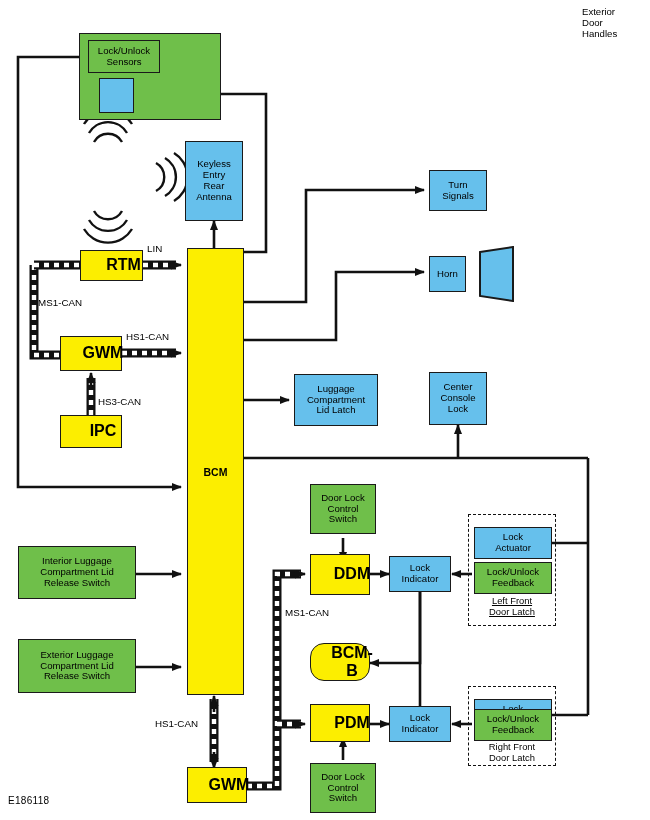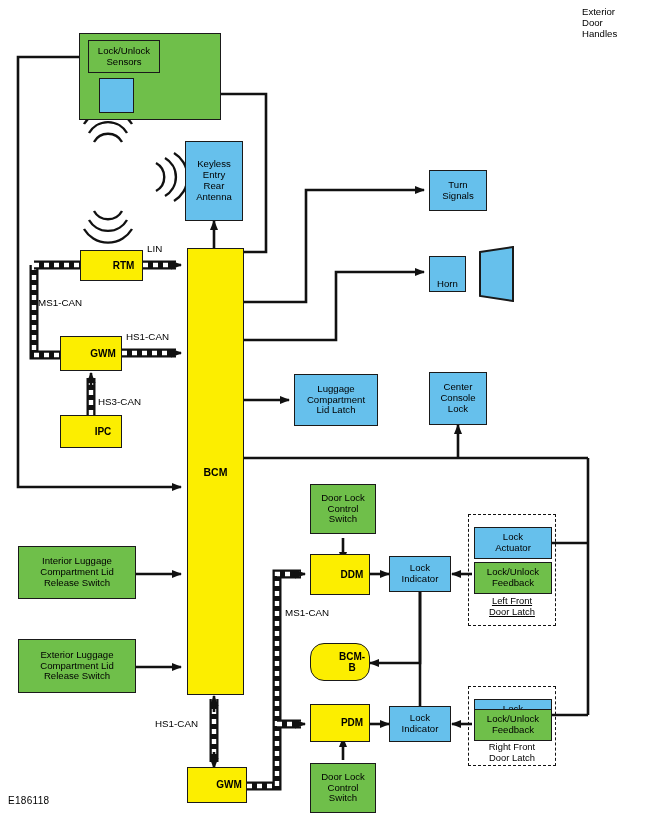--- a/index.html
+++ b/index.html
@@ -17,21 +17,21 @@
     border:1.6px solid #1a1a1a;
     display:flex;align-items:center;justify-content:center;
     text-align:center;line-height:1.13;
     font-size:9.6px;
     padding:1px 2px;
     z-index:5;
   }
   .green{background:#6fbf4a;}
   .blue{background:#66c0ec;}
   .yellow{background:#fcee00;}
-  .yellow-lbl{font-weight:bold;font-size:10px;padding-left:26px;}
+  .yellow-lbl{font-weight:bold;font-size:16px;padding-left:26px;}
 
   
   #bcm{
     position:absolute;left:187px;top:248px;width:55px;height:445px;
     background:#fcee00;border:1.6px solid #1a1a1a;
     z-index:6;
   }
   #bcm-label{
     position:absolute;left:0;top:0;width:55px;height:445px;
     display:flex;align-items:center;justify-content:center;
@@ -240,21 +240,21 @@
     <div id="bcm-label">BCM</div>
   </div>
 
   <div class="node blue" style="left:429px;top:170px;width:58px;height:41px;">
     <div>
       <span>Turn</span><br>
       <span>Signals</span>
     </div>
   </div>
 
-  <div class="node blue" style="left:429px;top:256px;width:37px;height:36px;align-items:flex-end;">
+  <div class="node blue" style="left:429px;top:256px;width:37px;height:36px;">
     <span>Horn</span>
   </div>
   <svg id="horncone" viewBox="0 0 36 56">
     <path d="M1,6 L34,1 L34,55 L1,50 z" fill="#66c0ec" stroke="#1a1a1a" stroke-width="2"></path>
   </svg>
 
   <div class="node blue" style="left:294px;top:374px;width:84px;height:52px;">
     <div>
       <span>Luggage</span><br>
       <span>Compartment</span><br>

